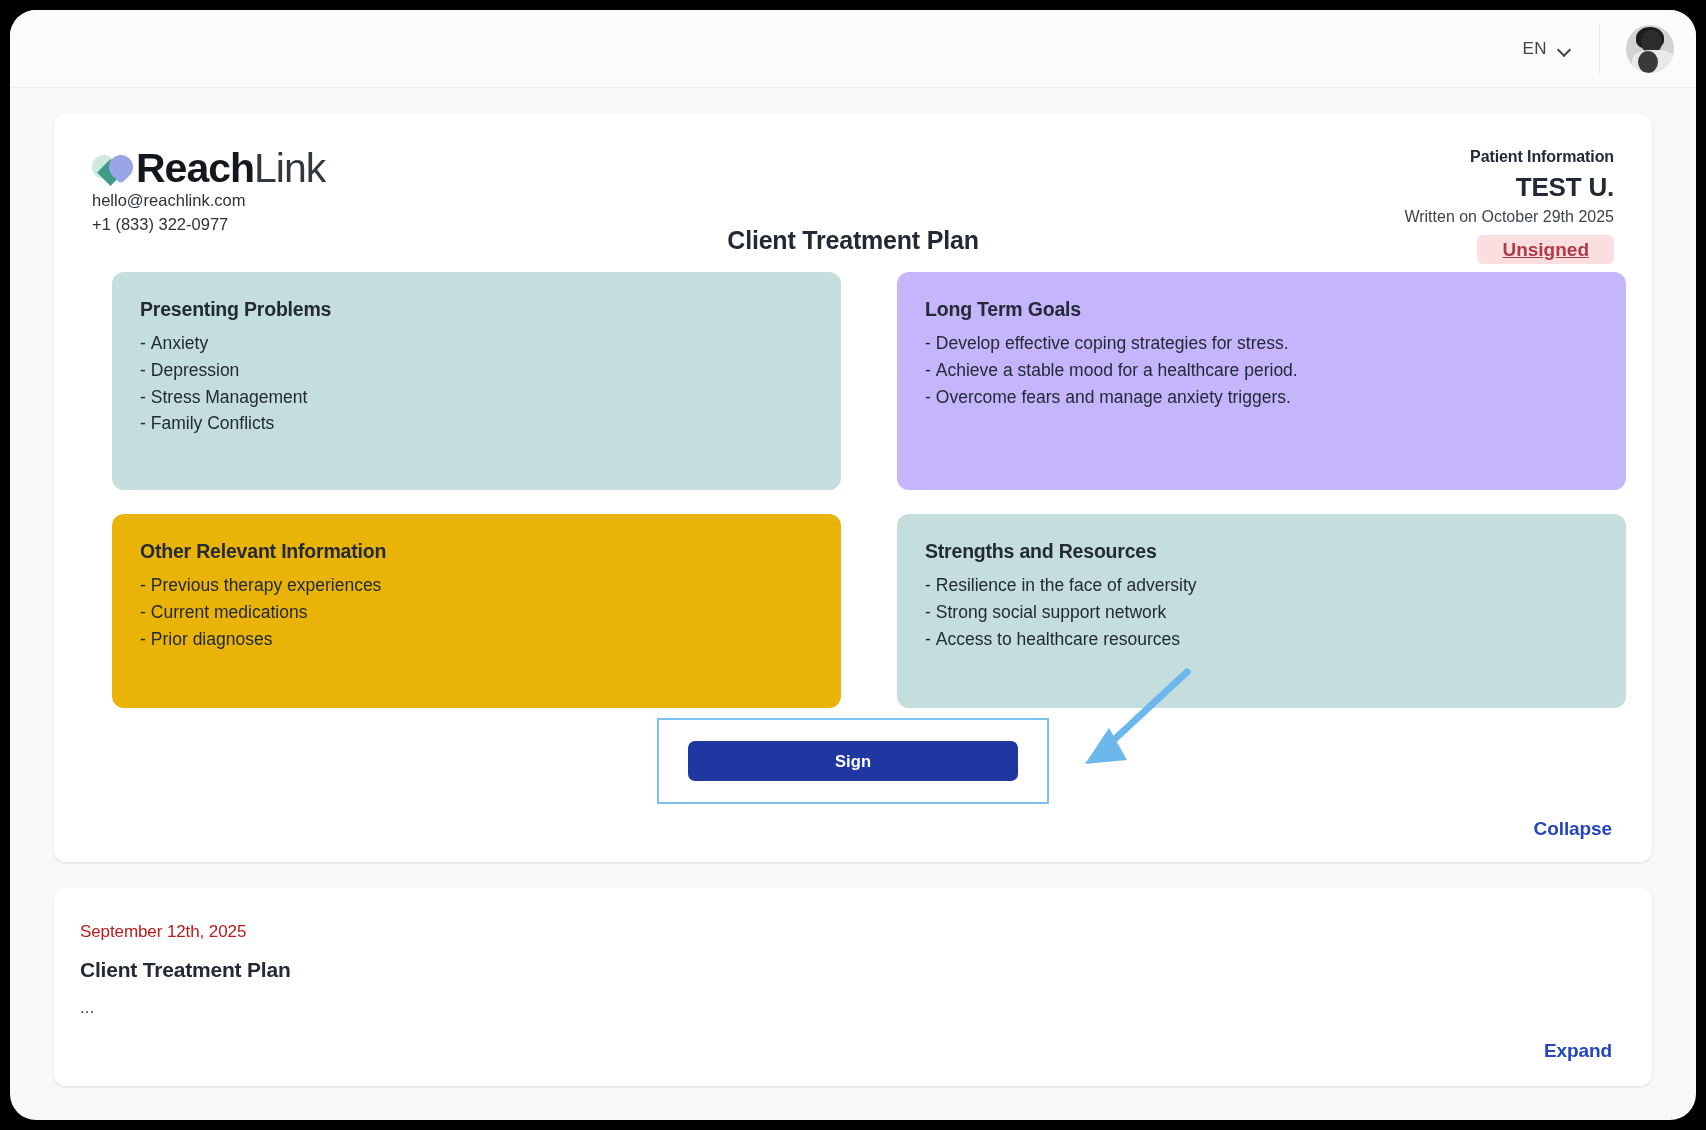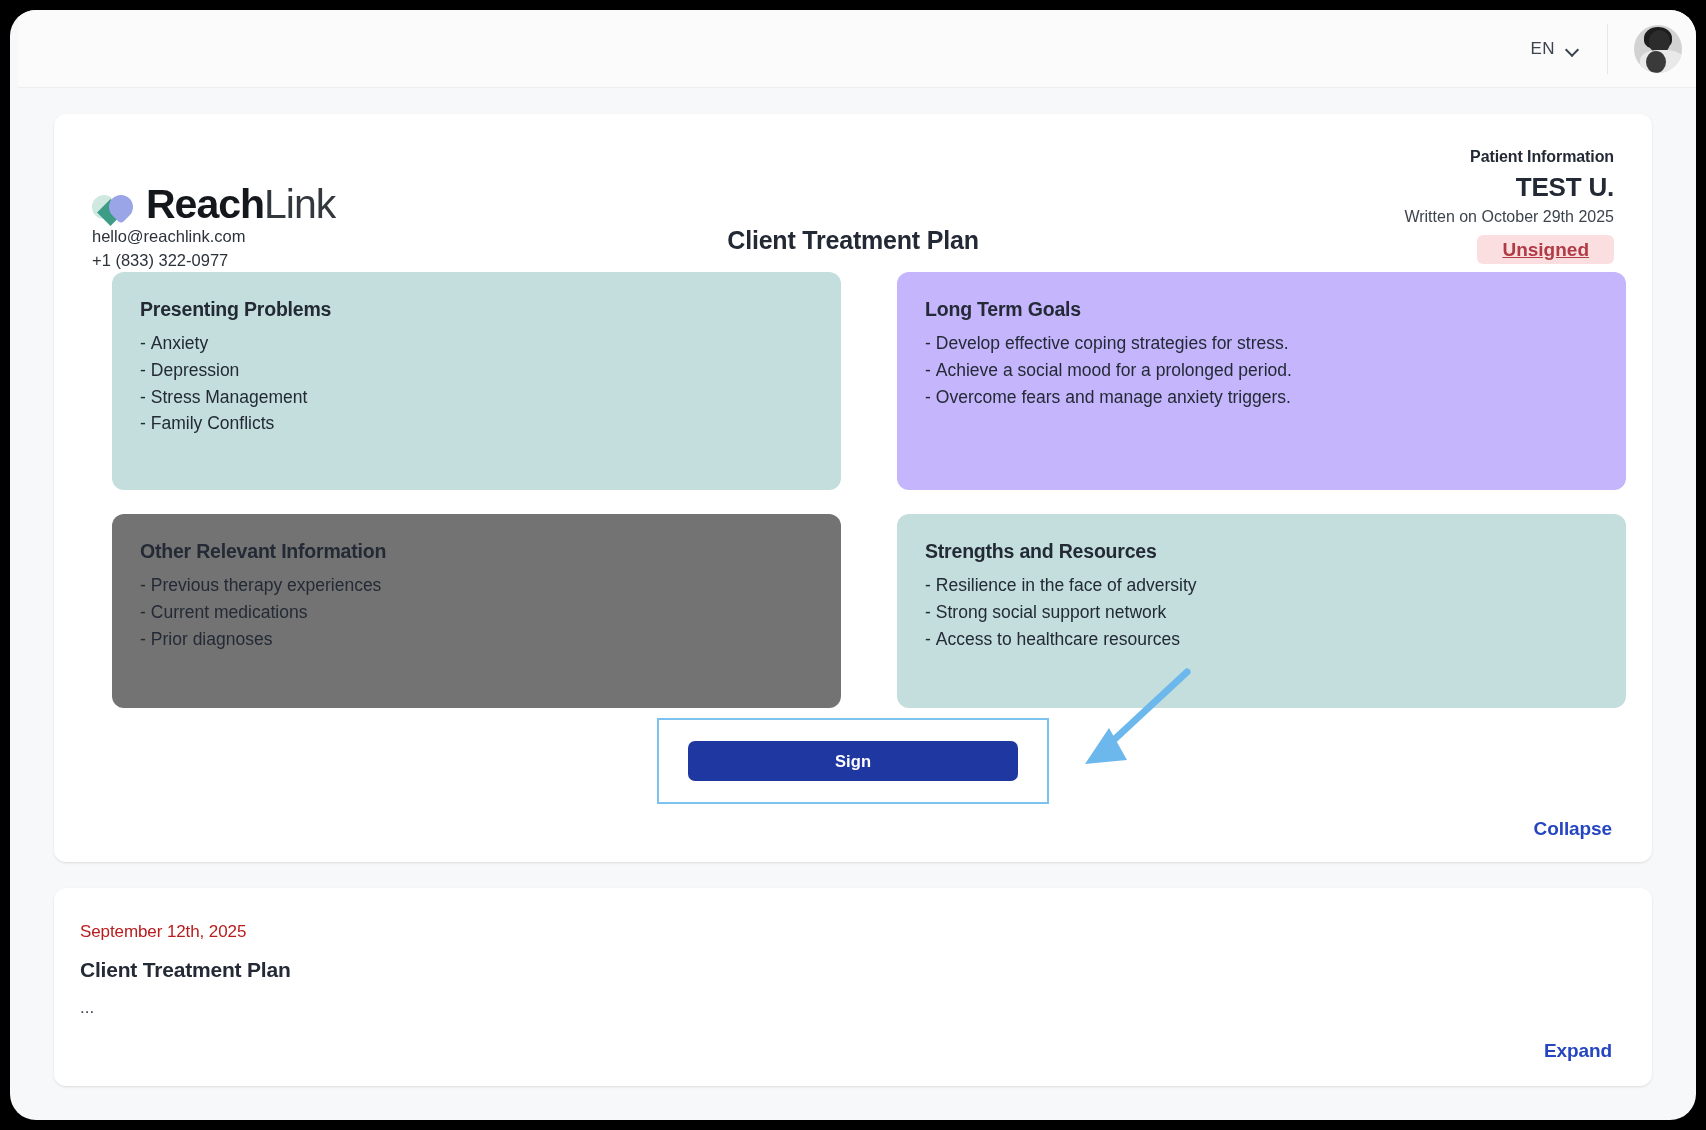--- a/index.html
+++ b/index.html
@@ -19,21 +19,21 @@
     width: 1686px;
     height: 1110px;
     background: #f7f8f9;
     border-radius: 26px;
     overflow: hidden;
   }
 
   
   #topbar {
     position: absolute;
-    left: 8px; top: 0;
+    left: 0; top: 0;
     width: 1686px;
     height: 78px;
     background: #fbfbfc;
     border-bottom: 1px solid #eceef0;
     display: flex;
     align-items: center;
     justify-content: flex-end;
     padding-right: 22px;
   }
   .lang-select {
@@ -131,23 +131,21 @@
   .plan-header {
     position: relative;
     height: 116px;
   }
   .brandblock {
     position: absolute;
     left: 12px; top: 0;
   }
   .logo-row {
     display: flex;
-    align-items: flex-end;
-    gap: 10px;
-    margin-top: 36px;
+    align-items: center;
   }
   .logo-mark {
     position: relative;
     width: 44px; height: 32px;
   }
   .logo-mark .p1 {
     position: absolute;
     left: 0; top: 2px;
     width: 24px; height: 24px;
     background: #cfe8e0;
@@ -244,21 +242,21 @@
     margin-top: 8px;
   }
   .sec {
     border-radius: 12px;
     padding: 26px 28px;
     min-height: 170px;
     margin-left: 32px;
   }
   .sec.teal-light { background: #c3dedc; }
   .sec.periwinkle { background: #c4b5fd; }
-  .sec.teal-dark  { background: #737373; }
+  .sec.teal-dark  { background: #eab308; }
 
   .sec h3 {
     font-size: 19.5px;
     font-weight: 700;
     color: #232a35;
     letter-spacing: -.2px;
     margin-bottom: 9px;
   }
   .sec ul { list-style: none; }
   .sec li {
@@ -437,21 +435,21 @@
 
         <div class="sec periwinkle g2">
           <h3>Long Term Goals</h3>
           <ul>
             <li>
                 <span class="dash">-</span>
                 <span>Develop effective coping strategies for stress.</span>
               </li>
             <li>
                 <span class="dash">-</span>
-                <span>Achieve a social mood for a prolonged period.</span>
+                <span>Achieve a stable mood for a healthcare period.</span>
               </li>
             <li>
                 <span class="dash">-</span>
                 <span>Overcome fears and manage anxiety triggers.</span>
               </li>
           </ul>
         </div>
 
         <div class="sec teal-dark g3">
           <h3>Other Relevant Information</h3>

